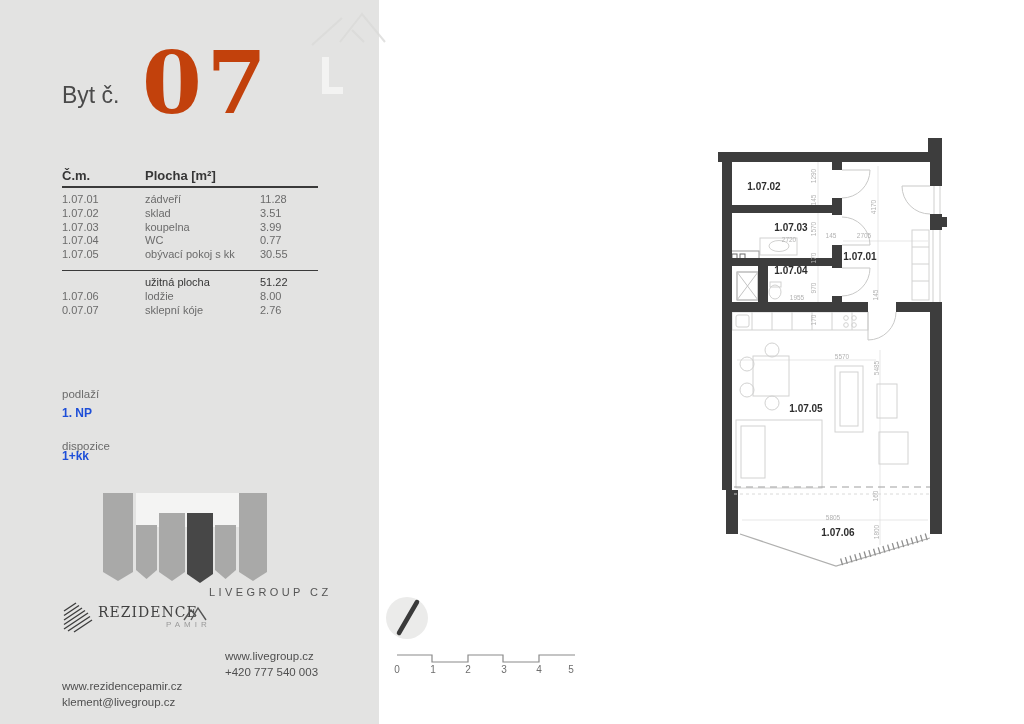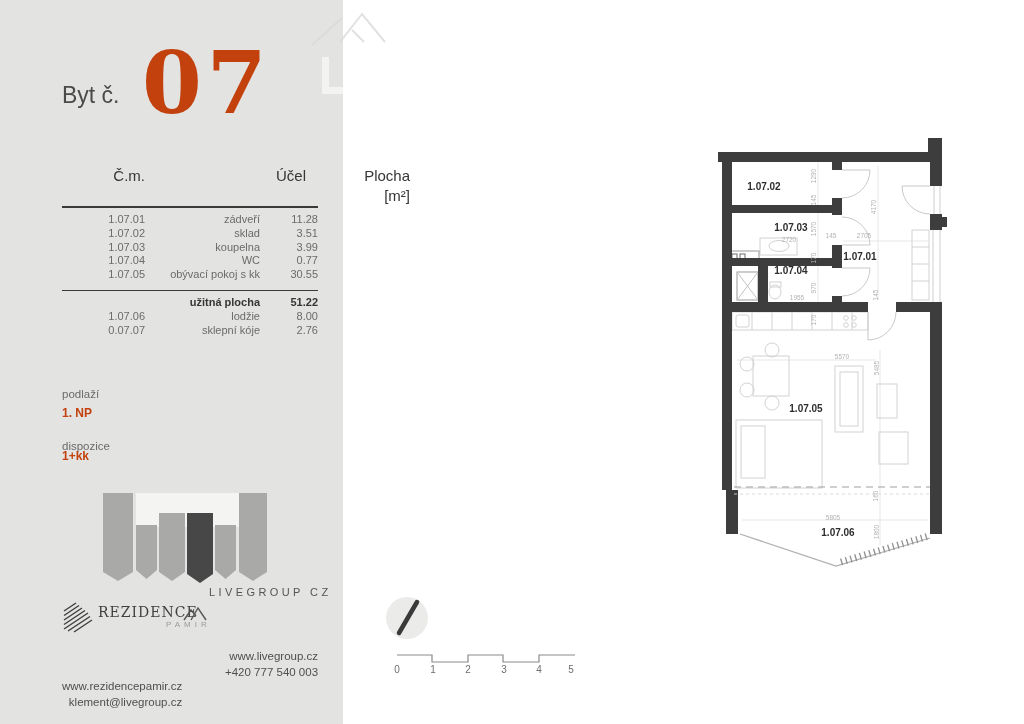--- a/index.html
+++ b/index.html
@@ -1,32 +1,32 @@
 <!DOCTYPE html>
 <html><head>
 <meta charset="utf-8">
 <style>
   html,body{margin:0;padding:0;background:#ffffff;}
   #page{position:relative;width:1024px;height:724px;background:#ffffff;overflow:hidden;
         font-family:"Liberation Sans",sans-serif;}
   
-  #panel{position:absolute;left:0;top:0;width:343px;height:724px;background:#e3e3e2;text-align:right;}
+  #panel{position:absolute;left:0;top:0;width:379px;height:724px;background:#e3e3e2;}
   .title-prefix{position:absolute;left:62px;top:82px;font-size:23px;color:#4a4a4a;}
   .unit-number{position:absolute;left:142px;top:32px;font-family:"DejaVu Serif",serif;
                font-weight:700;font-size:86px;letter-spacing:5px;color:#c2410c;}
   
   #areas{position:absolute;left:62px;top:166px;width:256px;font-size:11px;color:#6b6b6b;}
   .trow{display:grid;grid-template-columns:83px 115px 58px;line-height:13.8px;}
-  .thead{font-weight:normal;color:#363636;font-size:15px;line-height:20px;
-         border-bottom:2px solid #3a3a3a;margin-bottom:5px;gap:46px;}
+  .thead{font-weight:bold;color:#363636;font-size:13px;line-height:20px;
+         border-bottom:2px solid #3a3a3a;margin-bottom:5px;}
   .totals{border-top:1.5px solid #3a3a3a;margin-top:8px;padding-top:5px;}
-  .bold{font-weight:bold;color:#363636;}
+  .bold{font-weight:normal;color:#363636;}
   
   .meta-label{position:absolute;left:62px;font-size:11.5px;color:#6b6b6b;}
-  .meta-value{position:absolute;left:62px;font-size:12px;font-weight:bold;color:#c2410c;}
+  .meta-value{position:absolute;left:62px;font-size:12px;font-weight:bold;color:#1d4ed8;}
   
   #bars{position:absolute;left:103px;top:490px;width:166px;height:96px;}
   #bars .backdrop{position:absolute;left:33px;top:3px;width:103px;height:34px;background:#f4f4f3;}
   .bar{position:absolute;clip-path:polygon(0 0,100% 0,100% calc(100% - 9px),50% 100%,0 calc(100% - 9px));
        background:#a9a9a8;}
   .bar.dark{background:#474747;}
   
   #rez-logo{position:absolute;left:62px;top:600px;height:34px;}
   .rez-name{position:absolute;left:98px;top:604px;font-family:"DejaVu Serif",serif;
             font-size:14px;letter-spacing:1px;color:#3f3f3f;}
@@ -55,21 +55,20 @@
         <div class="v"></div>
         <div class="h"></div>
       </div>
 
     <div class="title-prefix">Byt č.</div>
     <div class="unit-number">07</div>
 
     <div id="areas">
       <div class="trow thead">
         <span>Č.m.</span>
-        <span>Účel</span>
         <span>Plocha [m²]</span>
       </div>
       <div class="trow">
         <span>1.07.01</span>
         <span>zádveří</span>
         <span>11.28</span>
       </div>
       <div class="trow">
         <span>1.07.02</span>
         <span>sklad</span>

